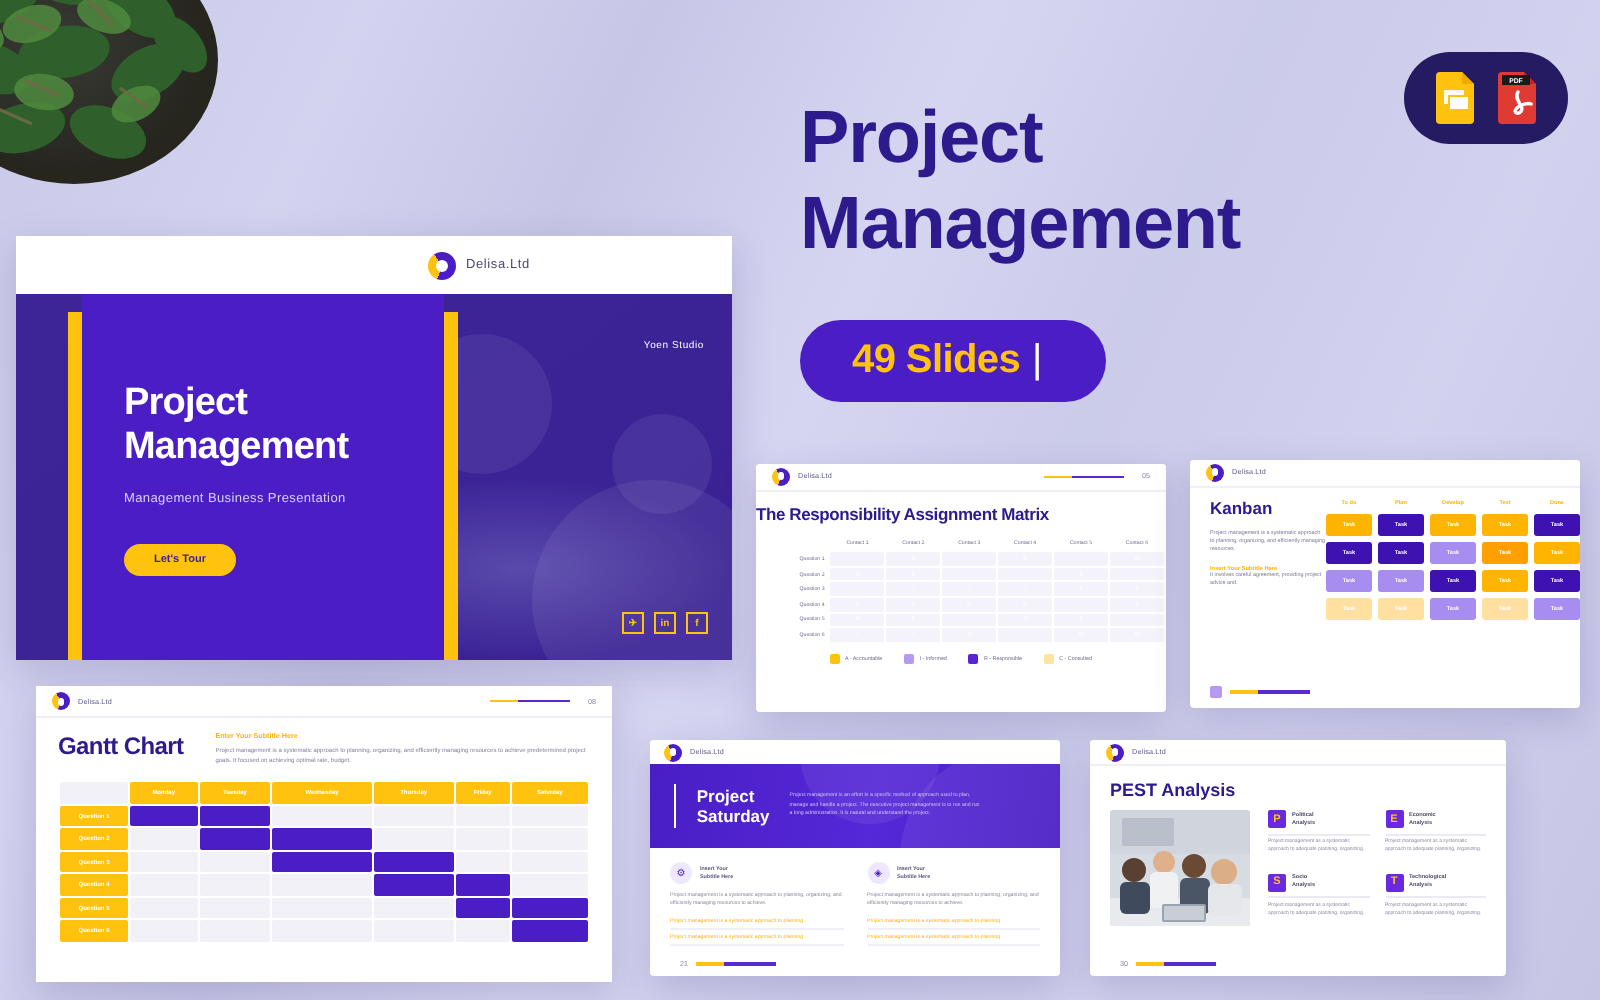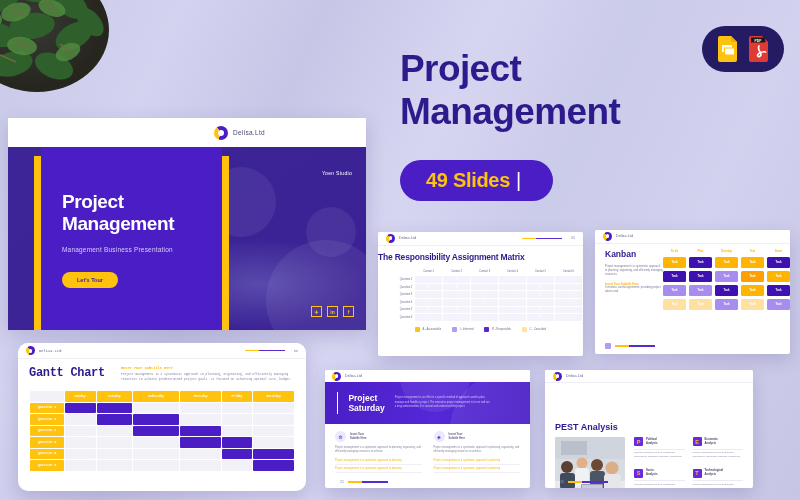--- a/index.html
+++ b/index.html
@@ -117,21 +117,21 @@
   .kan-col{flex:1;display:flex;flex-direction:column;gap:3px;}
   .kan-ch{font-size:2.8px;color:#ffb400;text-align:center;font-weight:bold;margin-bottom:1px;}
   .kan-card{height:11px;border-radius:1.5px;display:flex;align-items:center;justify-content:center;
       font-size:2.8px;color:#fff;font-weight:bold;}
   .k-y{background:#ffb400;} .k-p{background:#3d12b0;} .k-l{background:#a88df0;}
   .k-c{background:#ffe0a0;} .k-o{background:#ffa000;}
   #kan-foot{position:absolute;left:10px;bottom:5px;display:flex;align-items:center;gap:4px;}
   #kan-foot .sq{width:6px;height:6px;background:#b49af0;border-radius:1px;}
 
   
-  #slide-gantt{ left:18px; top:343px; width:288px; height:148px; border-radius:10px;font-family:Liberation Mono, monospace;}
+  #slide-gantt{ left:18px; top:343px; width:288px; height:148px; border-radius:0;}
   #gantt-body{padding:7px 11px 6px;}
   .g-row1{display:flex;gap:16px;align-items:flex-start;}
   .g-title{font-size:12px;font-weight:bold;color:#2d1b8e;letter-spacing:-.3px;white-space:nowrap;}
   .g-sub{font-size:3.6px;color:#ffb400;font-weight:bold;margin-bottom:3px;}
   .g-p{font-size:3px;color:#83829f;line-height:1.65;}
   table.gantt{border-collapse:separate;border-spacing:1px;width:100%;margin-top:7px;}
   table.gantt td{height:10.5px;background:#f2f1f8;border-radius:1px;}
   table.gantt td.dh{background:#ffc20e;color:#fff;font-size:3px;text-align:center;font-weight:bold;}
   table.gantt td.rh{background:#ffc20e;color:#fff;font-size:3px;text-align:center;font-weight:bold;width:34px;}
   table.gantt td.corner{background:#f2f1f8;}
@@ -151,21 +151,21 @@
   .res-ico-row{display:flex;align-items:center;gap:4px;margin-bottom:4px;}
   .res-ico{width:11px;height:11px;border-radius:50%;background:#ede8fd;
       display:flex;align-items:center;justify-content:center;color:#4a1ec4;font-size:5px;}
   .res-cap{font-size:2.7px;color:#5a5980;line-height:1.4;font-weight:bold;}
   .res-body{font-size:2.6px;color:#86859f;line-height:1.65;margin-bottom:3px;}
   .res-li{font-size:2.6px;color:#ffb400;line-height:1.5;border-bottom:.4px solid #f0eff7;padding:1.5px 0;}
   #res-foot{position:absolute;left:10px;bottom:4px;display:flex;align-items:center;gap:4px;}
 
   
   #slide-pest{ left:545px; top:370px; width:208px; height:118px; border-radius:2px;}
-  #pest-body{padding:4px 10px 0;margin-top:32px;}
+  #pest-body{padding:4px 10px 0;}
   .pest-title{font-size:9px;font-weight:bold;color:#2d1b8e;margin:3px 0 5px;}
   #pest-row{display:flex;gap:9px;}
   #pest-photo{width:70px;height:58px;flex:none;border-radius:2px;overflow:hidden;position:relative;
      background:linear-gradient(160deg,#cfd4dc 0%,#aeb6c2 45%,#8d96a6 100%);}
   #pest-grid{flex:1;display:grid;grid-template-columns:1fr 1fr;gap:5px 8px;}
   .pest-cell .top{display:flex;align-items:center;gap:3px;}
   .pest-badge{width:9px;height:9px;background:#6a28e0;color:#ffc20e;font-size:5.5px;font-weight:bold;
       display:flex;align-items:center;justify-content:center;flex:none;border-radius:1px;}
   .pest-lab{font-size:2.8px;color:#4a4968;line-height:1.35;font-weight:bold;}
   .pest-rule{height:.5px;background:#ebeaf4;margin:2.5px 0 2px;}

